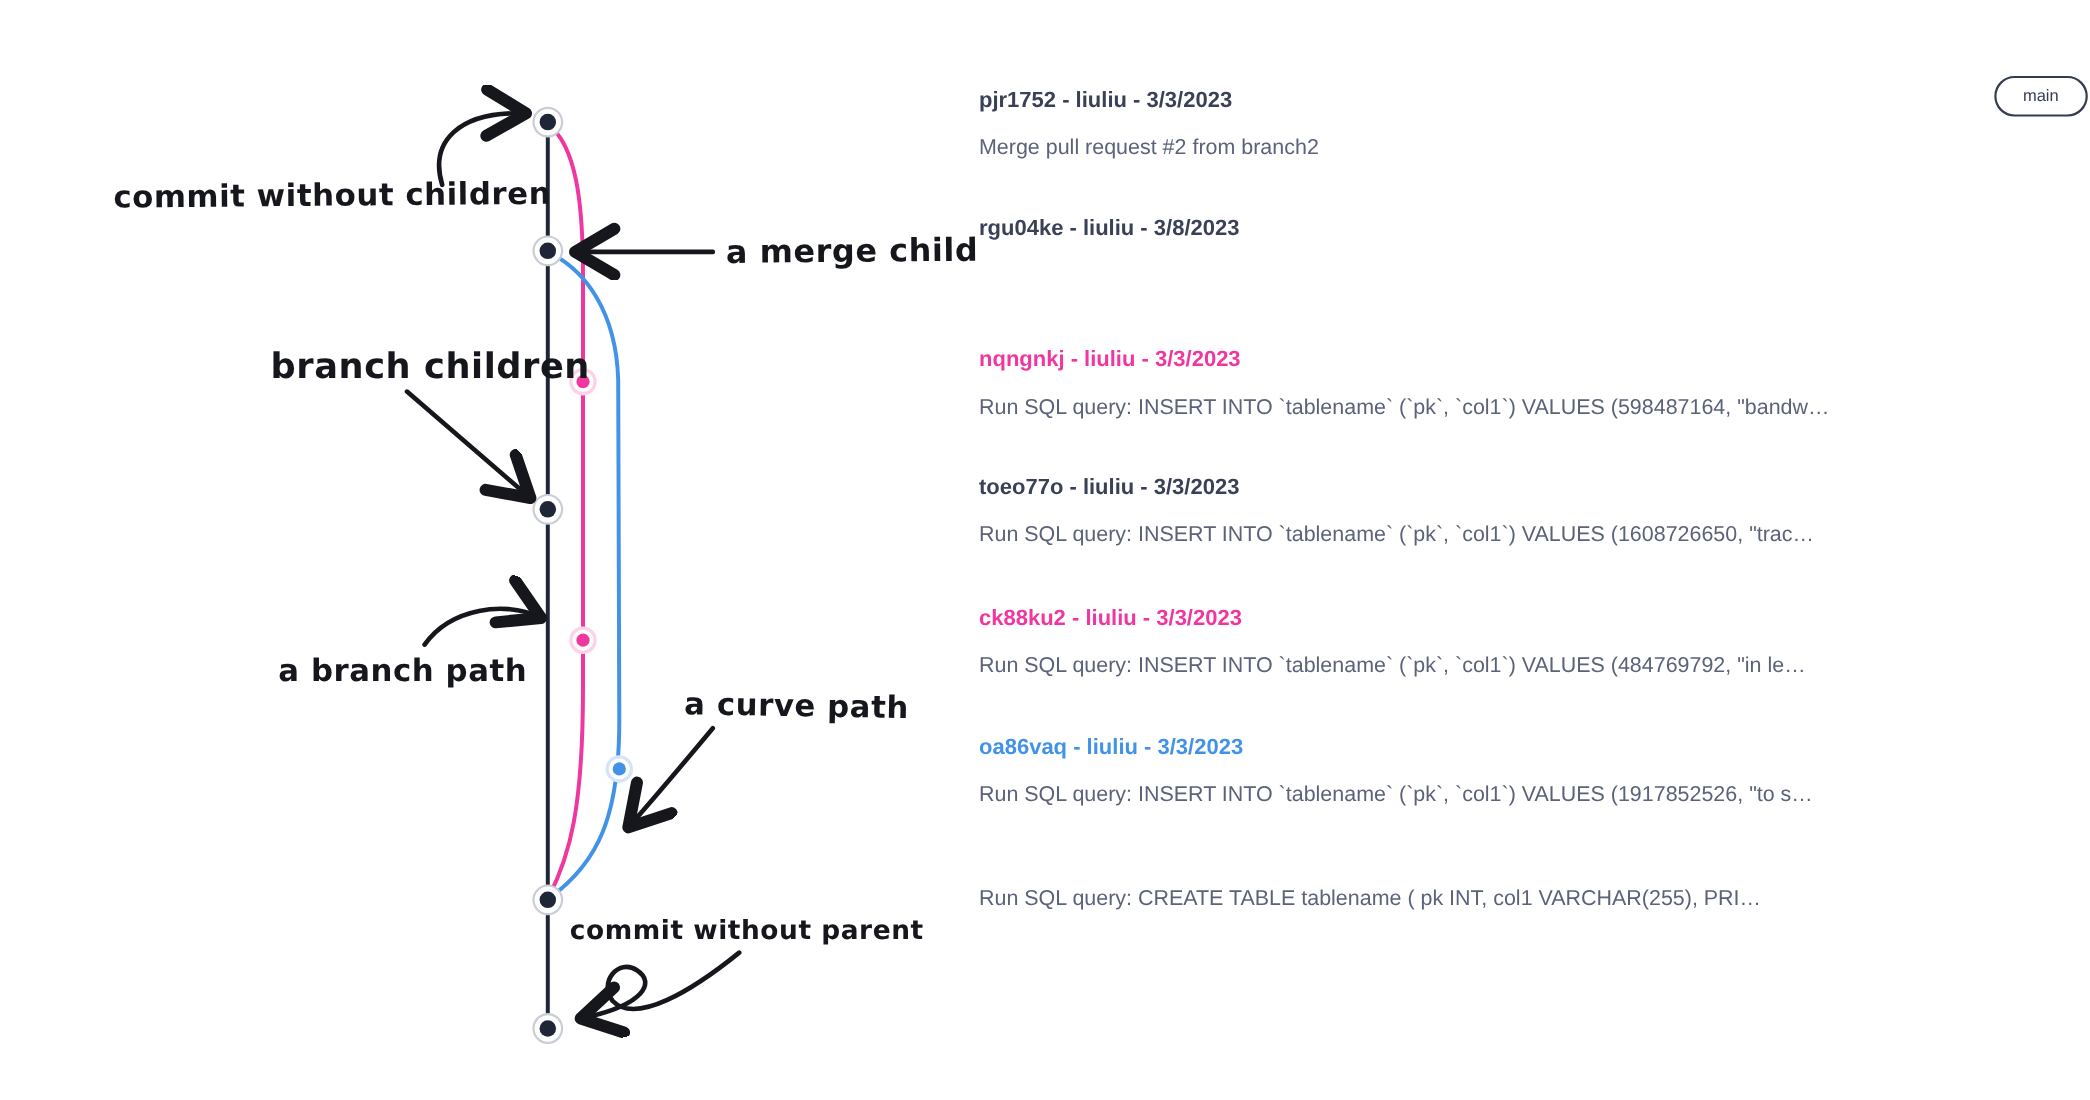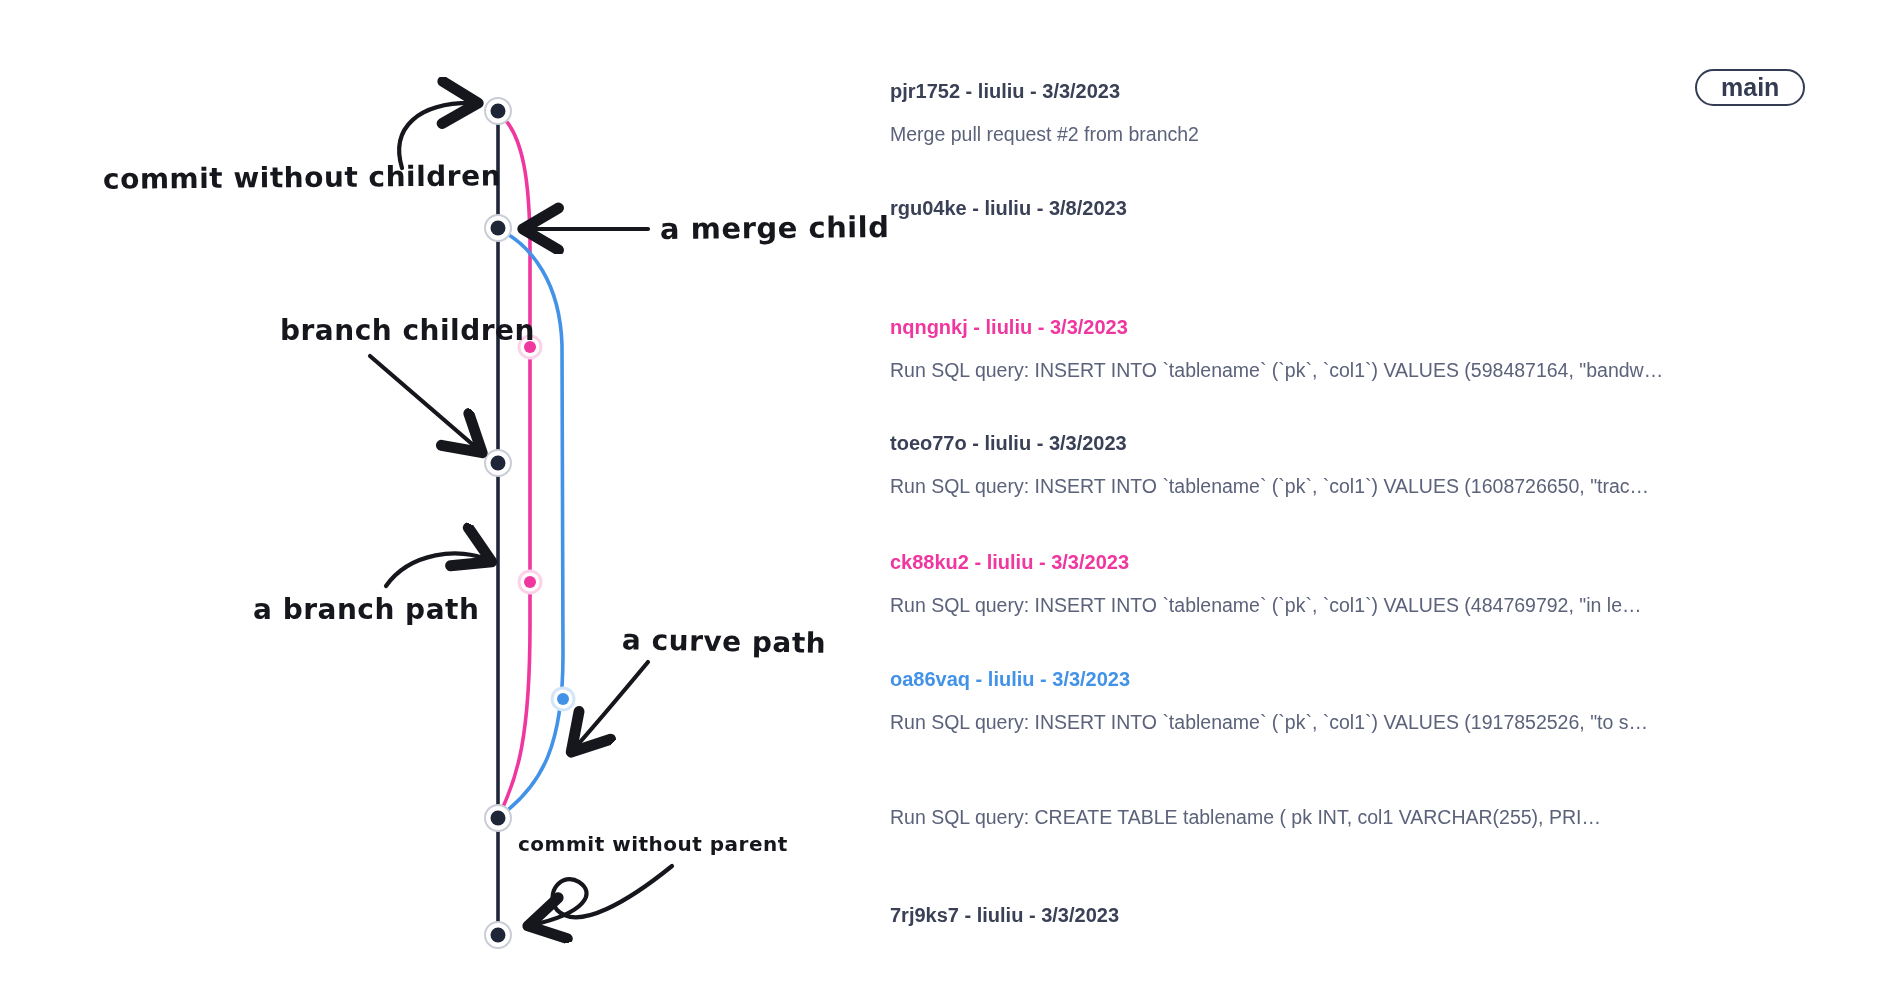--- a/index.html
+++ b/index.html
@@ -52,30 +52,30 @@
     line-height:24px;
     white-space:nowrap;
   }
   .accent-pink{color:var(--branch-pink);}
   .accent-blue{color:var(--branch-blue);}
   .accent-dark{color:var(--title-text);}
 
   
   .branch-badge{
     position:absolute;
-    left:1695px;
+    left:1813px;
     top:69px;
     height:37px;
     padding:0 24px;
     display:flex;align-items:center;justify-content:center;
     border:2.5px solid var(--badge-color);
     border-radius:19px;
     background:var(--bg);
     color:var(--badge-color);
-    font-size:25px;font-weight:700;
+    font-size:15px;font-weight:400;
     cursor:pointer;
   }
 </style>
 </head>
 <body>
 
 <svg class="graph-svg" width="900" height="1000" viewBox="0 0 900 1000">
   <defs>
     <marker id="ah" markerWidth="14" markerHeight="14" refX="9" refY="6" orient="auto">
       <path d="M1.5,1 L10,6 L1.5,11" fill="none" stroke="#15171c" stroke-width="2.6" stroke-linecap="round" stroke-linejoin="round"></path>
@@ -128,24 +128,24 @@
   <path d="M 402 168 C 390 128 418 102 474 103" fill="none" stroke="var(--ink)" stroke-width="4.2" stroke-linecap="round" marker-end="url(#ah)"></path>
   <path d="M 648 229 L 527 229" fill="none" stroke="var(--ink)" stroke-width="4.2" stroke-linecap="round" marker-end="url(#ah)"></path>
   <path d="M 370 356 L 479 450" fill="none" stroke="var(--ink)" stroke-width="4.2" stroke-linecap="round" marker-end="url(#ah)"></path>
   <path d="M 386 586 C 410 552 460 547 488 560" fill="none" stroke="var(--ink)" stroke-width="4.2" stroke-linecap="round" marker-end="url(#ah)"></path>
   <path d="M 648 662 C 618 698 596 724 574 749" fill="none" stroke="var(--ink)" stroke-width="4.2" stroke-linecap="round" marker-end="url(#ah)"></path>
   <path d="M 672 866 C 630 900 578 932 557 910 C 544 893 562 871 579 882 C 596 893 586 913 532 925" fill="none" stroke="var(--ink)" stroke-width="4.2" stroke-linecap="round" marker-end="url(#ah)"></path>
 </svg>
 
 <div class="annotation" style="left:103px;top:161px;font-size:28px;transform:rotate(-0.5deg);">commit without children</div>
 <div class="annotation" style="left:660px;top:211px;font-size:29px;transform:rotate(-0.5deg);">a merge child</div>
-<div class="annotation" style="left:246px;top:314px;font-size:28px;margin-left:34px;">branch children</div>
+<div class="annotation" style="left:246px;top:314px;font-size:32px;">branch children</div>
 <div class="annotation" style="left:253px;top:593px;font-size:28px;">a branch path</div>
 <div class="annotation" style="left:622px;top:625px;font-size:28px;transform:rotate(1deg);">a curve path</div>
-<div class="annotation" style="left:518px;top:832px;font-size:20px;">commit without parent</div>
+<div class="annotation" style="left:518px;top:832px;font-size:24px;">commit without parent</div>
 
 <div class="commit-entry" style="top:79px">
   <div class="commit-header accent-dark">pjr1752 - liuliu - 3/3/2023</div>
   <div class="commit-message">Merge pull request #2 from branch2</div>
 </div>
 <div class="commit-entry" style="top:196px">
   <div class="commit-header accent-dark">rgu04ke - liuliu - 3/8/2023</div>
 </div>
 <div class="commit-entry" style="top:315px">
   <div class="commit-header accent-pink">nqngnkj - liuliu - 3/3/2023</div>
@@ -160,16 +160,15 @@
   <div class="commit-message">Run SQL query: INSERT INTO `tablename` (`pk`, `col1`) VALUES (484769792, "in le…</div>
 </div>
 <div class="commit-entry" style="top:667px">
   <div class="commit-header accent-blue">oa86vaq - liuliu - 3/3/2023</div>
   <div class="commit-message">Run SQL query: INSERT INTO `tablename` (`pk`, `col1`) VALUES (1917852526, "to s…</div>
 </div>
 <div class="commit-entry" style="top:786px">
   <div class="commit-message">Run SQL query: CREATE TABLE tablename ( pk INT, col1 VARCHAR(255), PRI…</div>
 </div>
 <div class="commit-entry" style="top:903px">
-  <div class="commit-header accent-dark">7rj9ks7 - liuliu - 3/3/2023</div>
 </div>
 
 <div class="branch-badge">main</div>
 
 </body></html>

